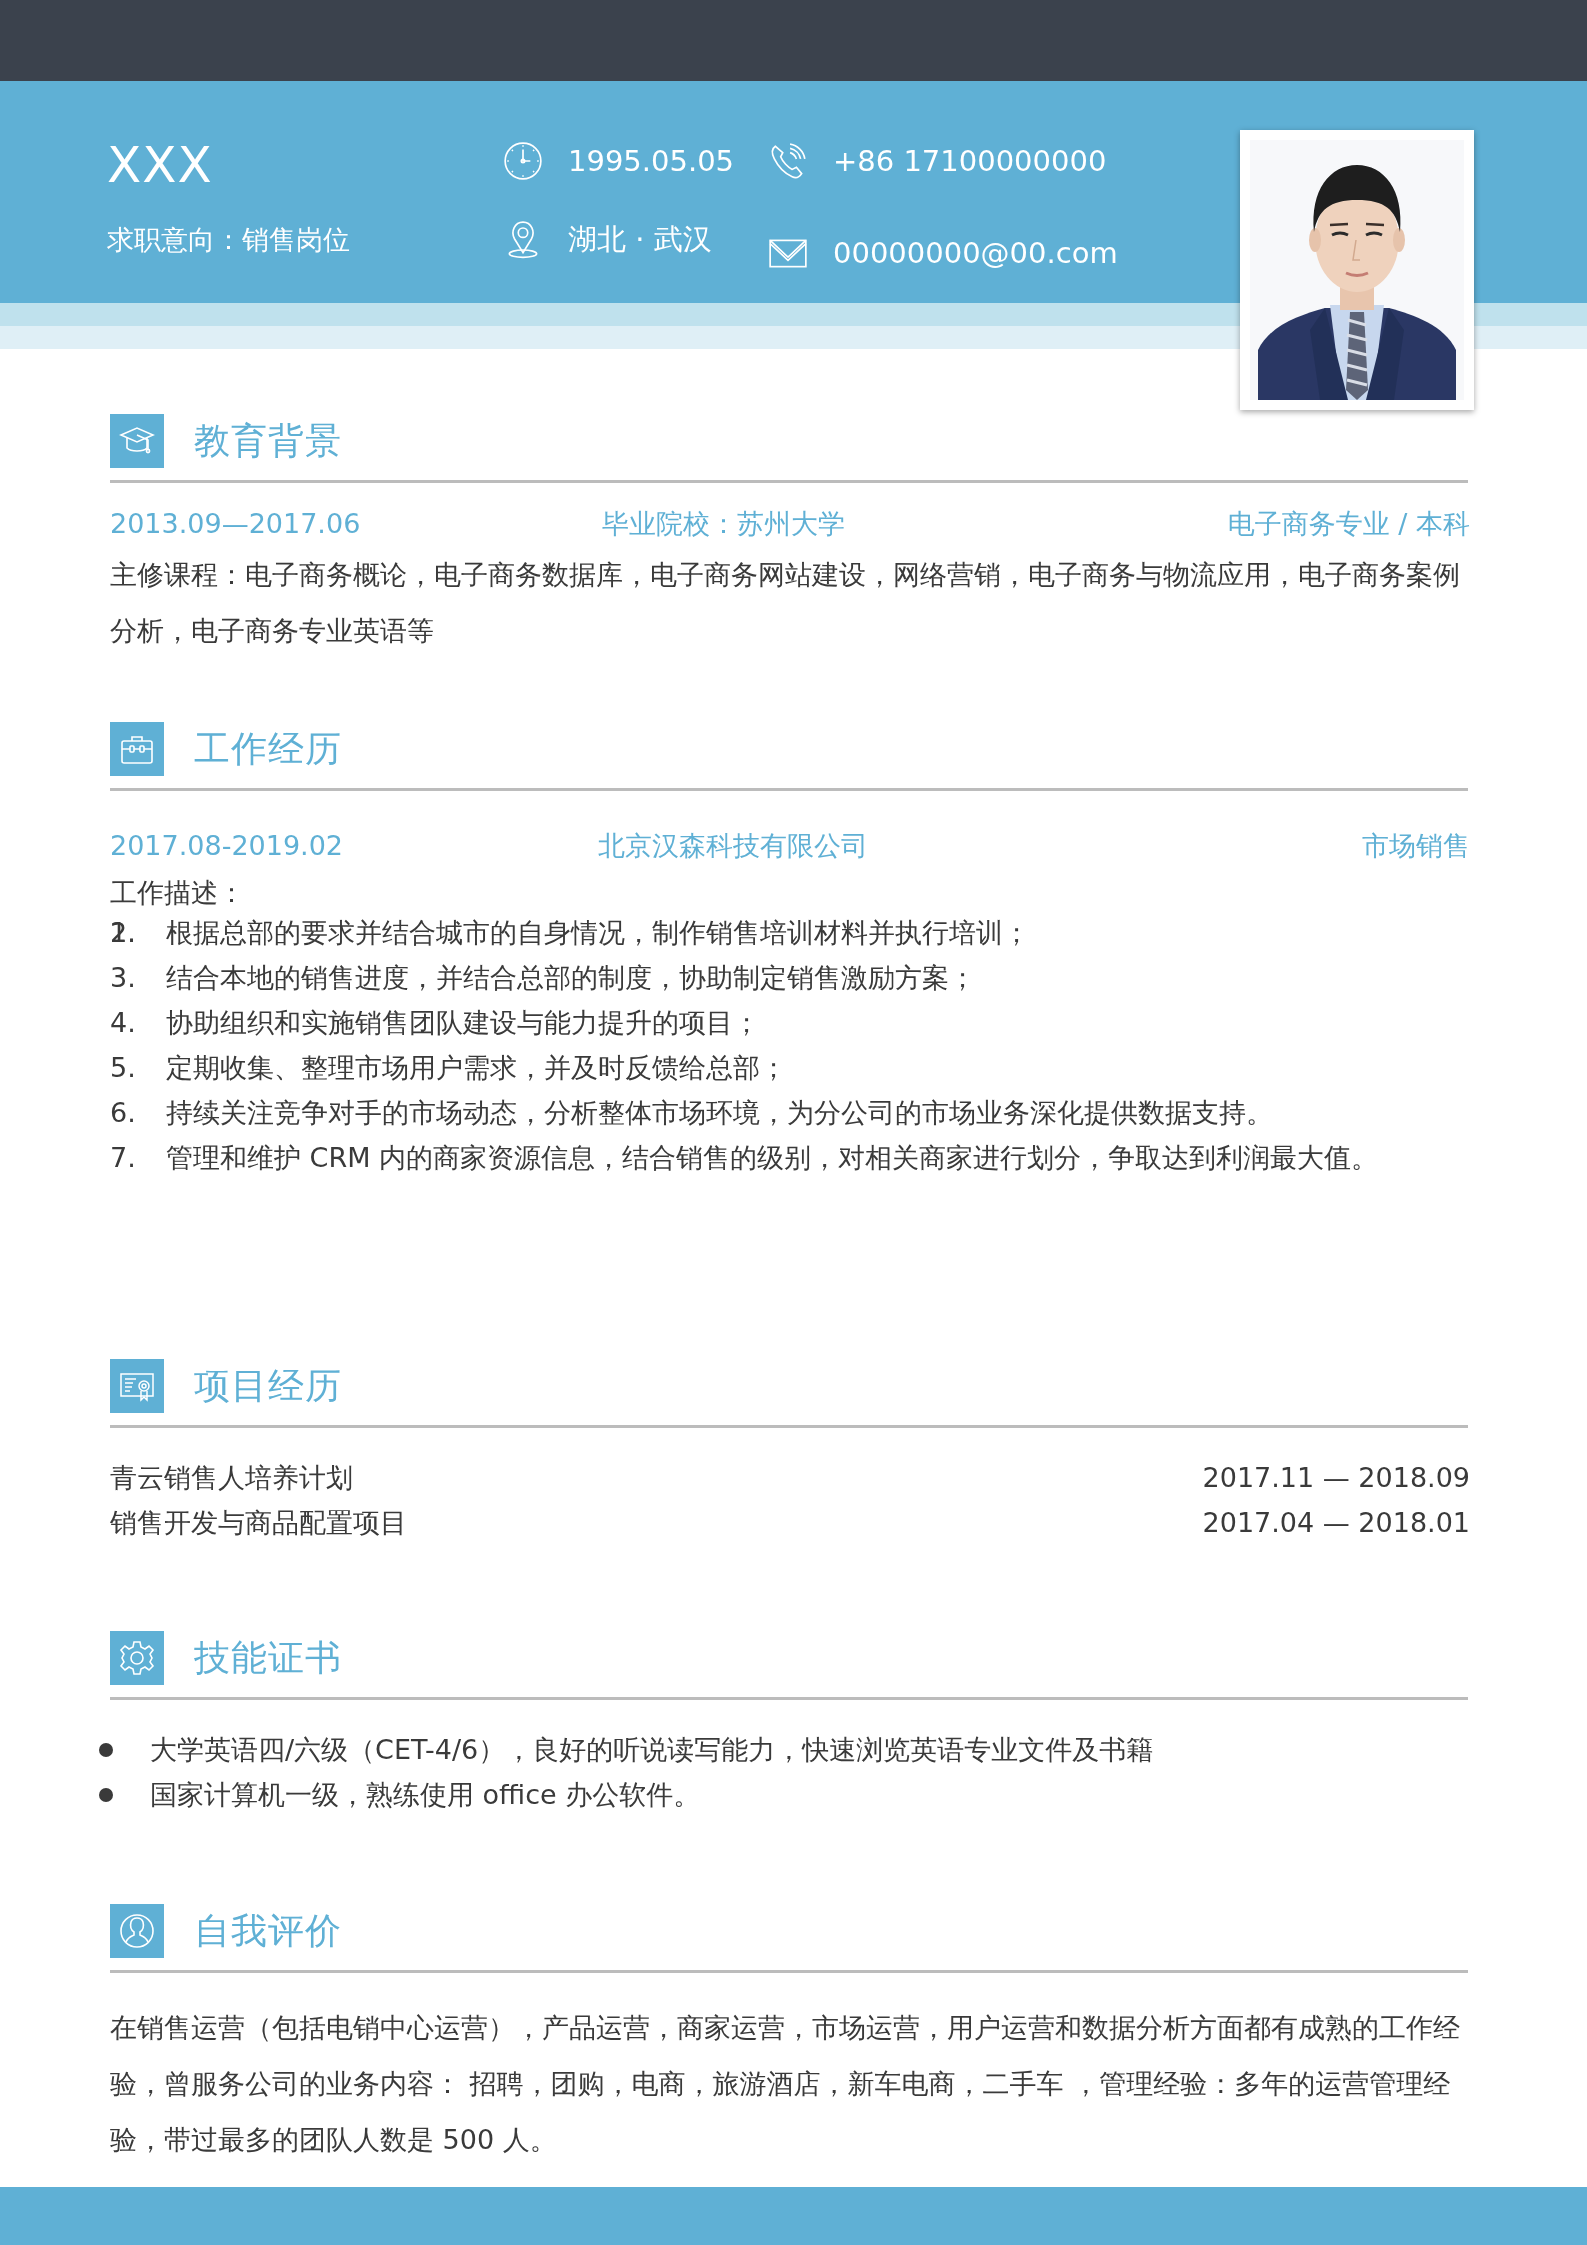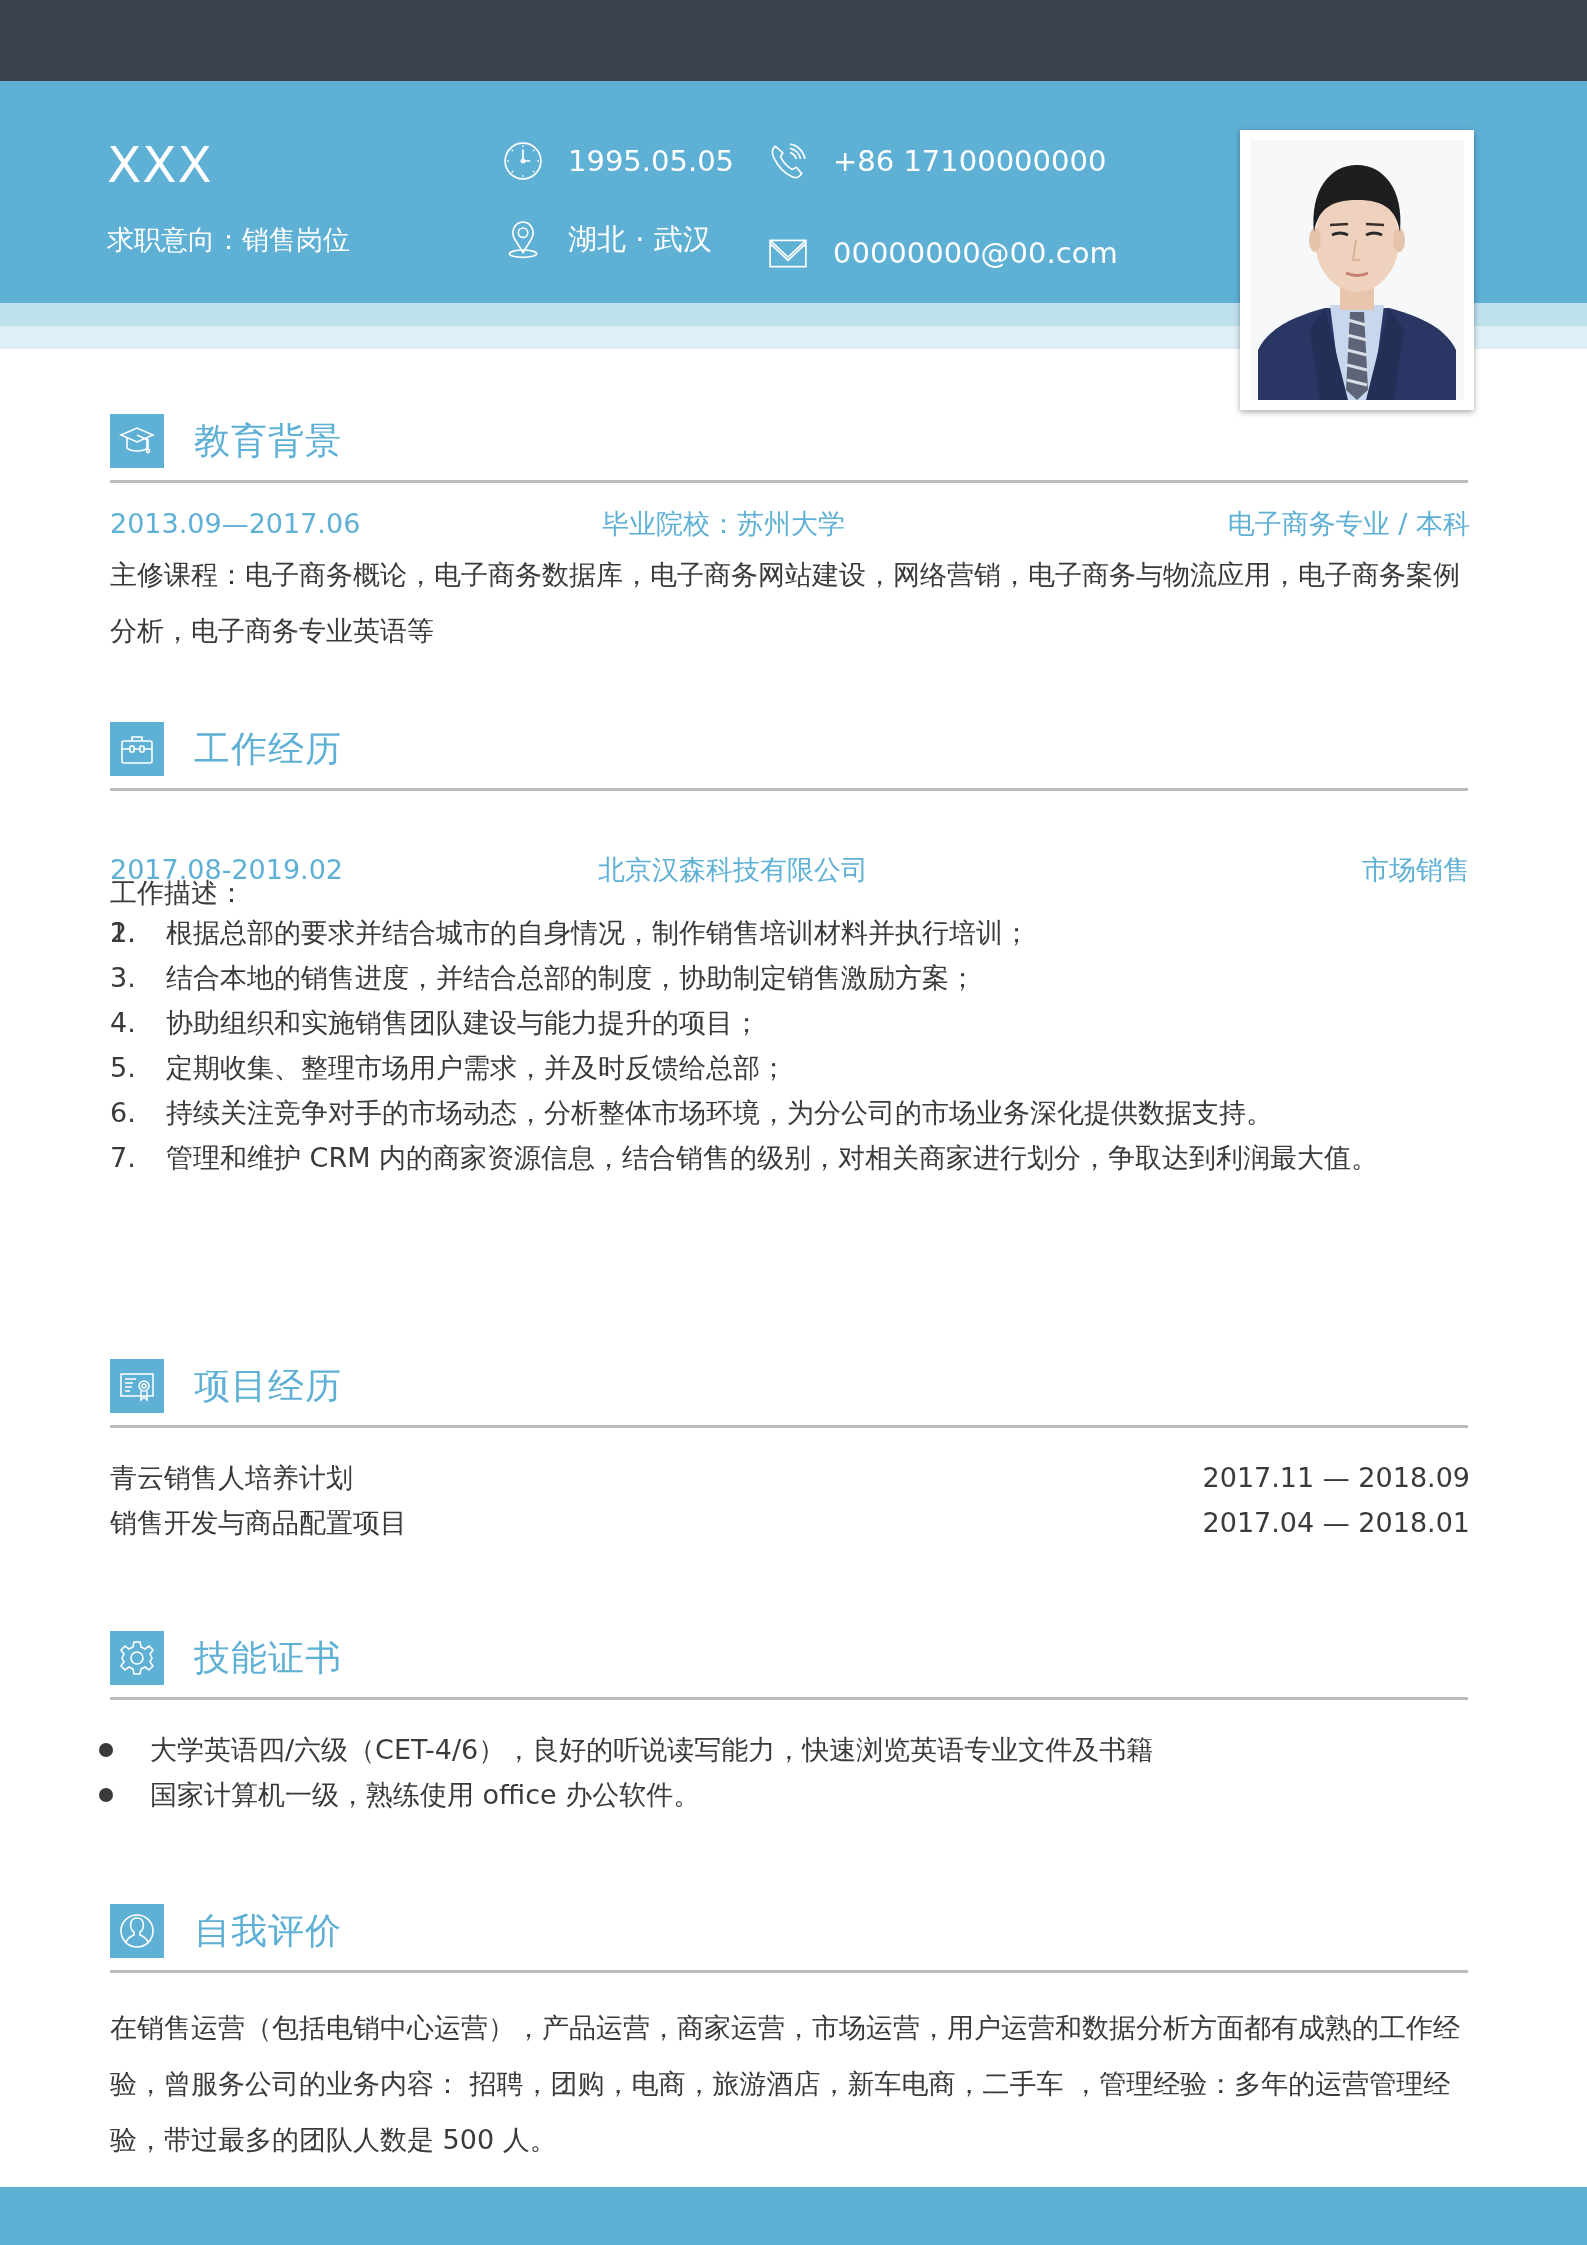--- a/index.html
+++ b/index.html
@@ -160,21 +160,21 @@
       <path d="M15 12 V8 H25 V12"></path>
       <path d="M5 20 H13 M17 20 H23 M27 20 H35"></path>
       <rect x="13" y="17" width="4" height="6" rx="1"></rect>
       <rect x="23" y="17" width="4" height="6" rx="1"></rect>
     </svg>
   </div>
   <div class="section-title">工作经历</div>
   <div class="section-rule"></div>
 </div>
 
-<div class="meta-row" style="top:850px;">
+<div class="meta-row" style="top:826px;">
   <span class="l">2017.08-2019.02</span>
   <span class="c" style="left:488px;">北京汉森科技有限公司</span>
   <span class="r">市场销售</span>
 </div>
 <div class="body-text" style="top:865px;">工作描述：</div>
 
 <ol class="olist" style="top:910px;">
   <li><span class="num">1.</span></li>
   <li><span class="num">2.</span><span>根据总部的要求并结合城市的自身情况，制作销售培训材料并执行培训；</span></li>
   <li><span class="num">3.</span><span>结合本地的销售进度，并结合总部的制度，协助制定销售激励方案；</span></li>

